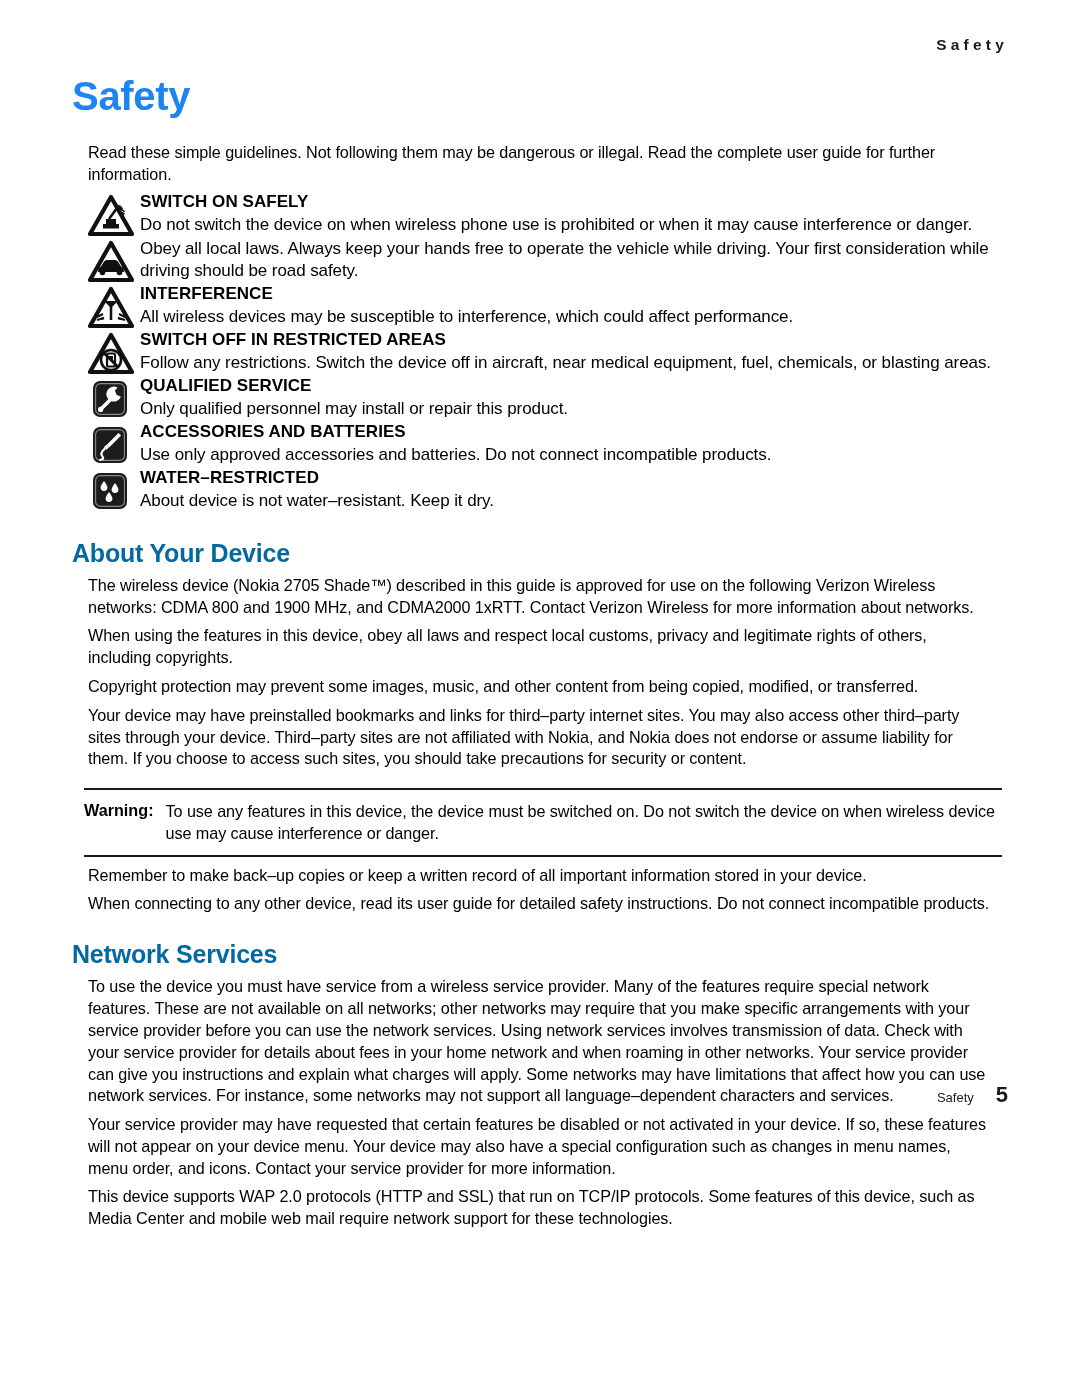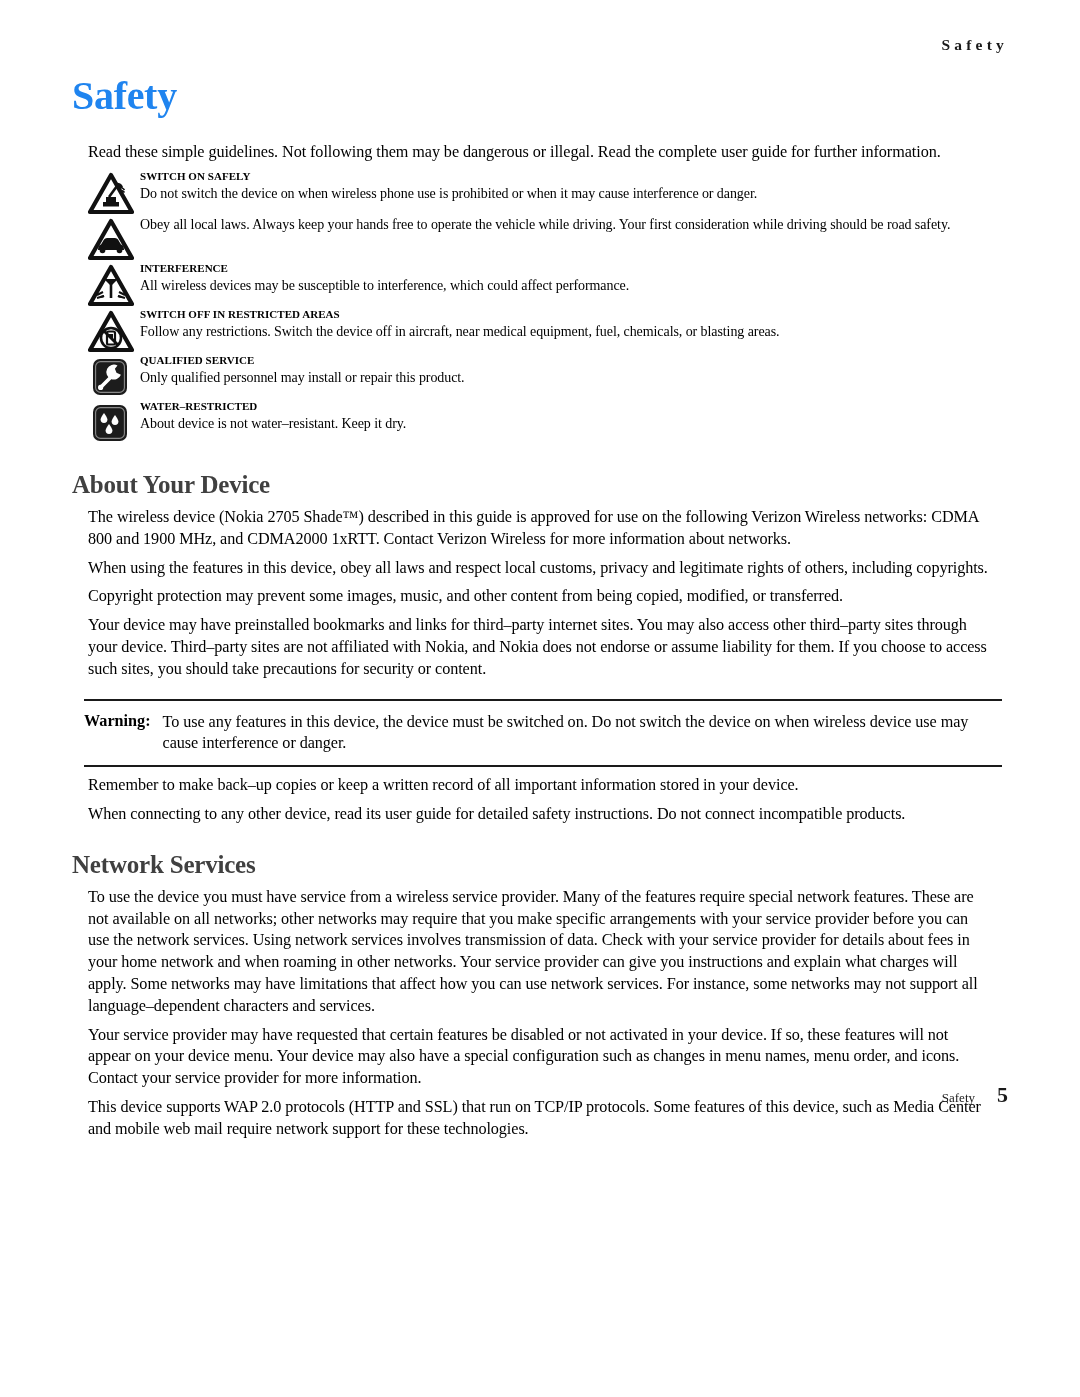--- a/index.html
+++ b/index.html
@@ -14,21 +14,20 @@
     color: #000000;
     position: relative;
     overflow: hidden;
   }
 
   .page {
     position: relative;
     width: 1080px;
     height: 1140px;
     box-sizing: border-box;
-    font-family: Liberation Serif, serif;
   }
 
   
   .running-header {
     position: absolute;
     top: 36px;
     right: 72px;
     font-size: 15.5px;
     font-weight: bold;
     letter-spacing: 4.2px;
@@ -48,21 +47,21 @@
     font-weight: bold;
     color: #1f84ef;
     margin: 0 0 26px 0;
     letter-spacing: -0.3px;
     line-height: 1.0;
   }
 
   h2.section-title {
     font-size: 25px;
     font-weight: bold;
-    color: #404040;
+    color: #0369a1;
     margin: 26px 0 9px 0;
     line-height: 1.05;
     letter-spacing: -0.2px;
   }
 
   p.body {
     font-size: 16.2px;
     line-height: 1.345;
     margin: 0 16px 7px 0;
     color: #000;
@@ -88,28 +87,28 @@
   .guideline .gl-icon {
     position: absolute;
     left: 16px;
     top: 2px;
     width: 46px;
     height: 44px;
   }
   .guideline .gl-icon svg { display: block; }
 
   .guideline h3 {
-    font-size: 11px;
+    font-size: 17px;
     font-weight: bold;
     margin: 0 0 2px 0;
     line-height: 1.22;
     letter-spacing: 0.05px;
   }
   .guideline p {
-    font-size: 14px;
+    font-size: 17px;
     line-height: 1.345;
     margin: 0 0 5px 0;
     letter-spacing: -0.08px;
   }
 
   
   .warning-block {
     margin: 18px 0 8px 12px;
     width: 918px;
   }
@@ -238,20 +237,33 @@
             <rect x="7.6" y="5.6" width="28.8" height="30.8" rx="5" fill="none" stroke="#8a8a8a" stroke-width="1.1"></rect>
             <path d="M29.5 9.5 a7.5 7.5 0 1 0 3.4 9.2 l-4.4 -1.9 -1.6 -4.0 z" fill="#fff"></path>
             <path d="M25.5 18.5 L13.5 30.5" stroke="#fff" stroke-width="3.6" stroke-linecap="round"></path>
             <circle cx="12.6" cy="31.4" r="2.6" fill="#fff"></circle>
           </svg>
         </span>
         <h3>QUALIFIED SERVICE</h3>
         <p>Only qualified personnel may install or repair this product.</p>
       </div>
 
+      <div class="guideline">
+        <span class="gl-icon">
+          <svg viewBox="0 0 46 44" width="46" height="44">
+            <rect x="5" y="3" width="34" height="36" rx="7" fill="#1c1c1c"></rect>
+            <rect x="7.6" y="5.6" width="28.8" height="30.8" rx="5" fill="none" stroke="#8a8a8a" stroke-width="1.1"></rect>
+            <path d="M30.5 9 l2.6 2.6 -12 12 -2.6 -2.6 z" fill="#fff"></path>
+            <path d="M18.3 20.8 l2.6 2.6 -2.4 2.4 -2.6 -2.6 z" fill="#fff"></path>
+            <path d="M16.6 24.8 q-5 4.2 -2.2 7.6 q2.4 2.8 -2.2 3.4" fill="none" stroke="#fff" stroke-width="2.2" stroke-linecap="round"></path>
+          </svg>
+        </span>
+        <h3>ACCESSORIES AND BATTERIES</h3>
+        <p>Use only approved accessories and batteries. Do not connect incompatible products.</p>
+      </div>
 
       <div class="guideline">
         <span class="gl-icon">
           <svg viewBox="0 0 46 44" width="46" height="44">
             <rect x="5" y="3" width="34" height="36" rx="7" fill="#1c1c1c"></rect>
             <rect x="7.6" y="5.6" width="28.8" height="30.8" rx="5" fill="none" stroke="#8a8a8a" stroke-width="1.1"></rect>
             <path d="M16 11 q3.4 4.6 3.4 6.6 a3.4 3.4 0 0 1 -6.8 0 q0 -2 3.4 -6.6 z" fill="#fff"></path>
             <path d="M27 13 q3.4 4.6 3.4 6.6 a3.4 3.4 0 0 1 -6.8 0 q0 -2 3.4 -6.6 z" fill="#fff"></path>
             <path d="M21 22 q3.4 4.6 3.4 6.6 a3.4 3.4 0 0 1 -6.8 0 q0 -2 3.4 -6.6 z" fill="#fff"></path>
           </svg>

